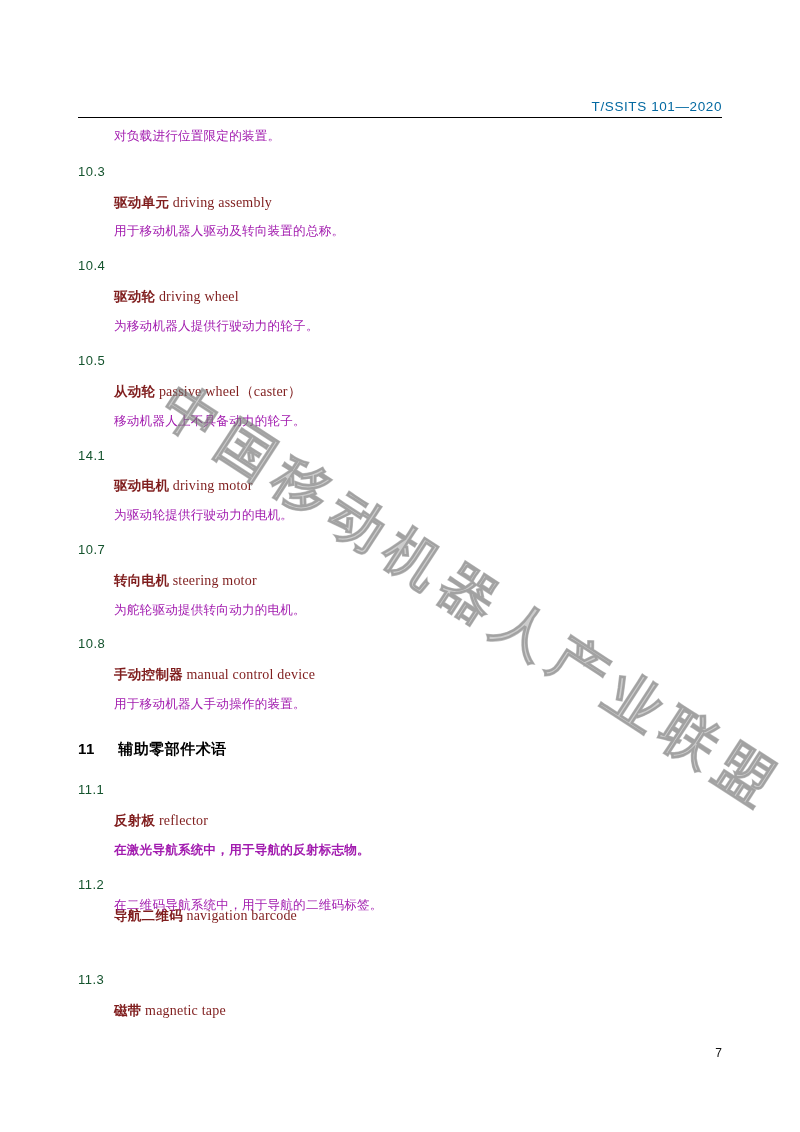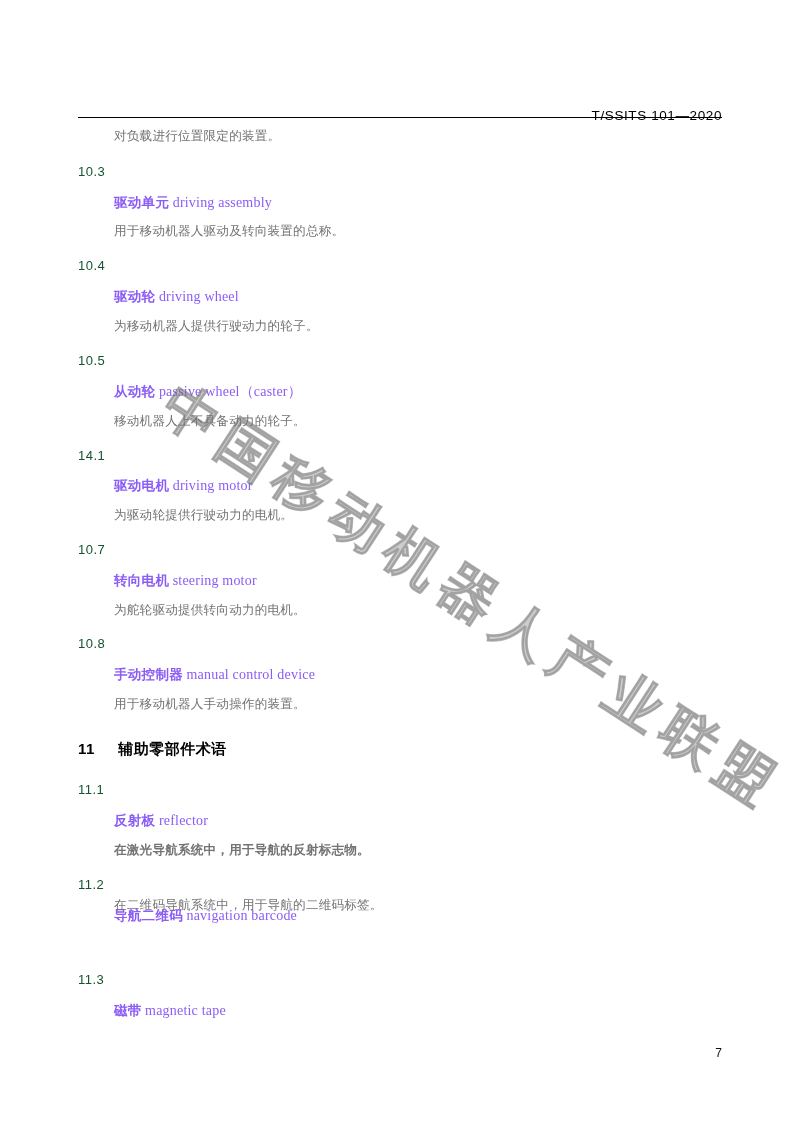--- a/index.html
+++ b/index.html
@@ -11,26 +11,26 @@
     position: relative;
     width: 800px;
     height: 1132px;
     background: #ffffff;
     overflow: hidden;
     font-family: "Liberation Serif", serif;
     color: #1a1a1a;
   }
   .header {
     position: absolute;
-    top: 108px;
+    top: 99px;
     right: 78px;
     font-family: "Liberation Sans", sans-serif;
     font-size: 13.5px;
     letter-spacing: 0.5px;
-    color: #000000;
+    color: #0369a1;
     white-space: nowrap;
   }
   .header .code {
     letter-spacing: 0.6px;
   }
   .header-rule {
     position: absolute;
     left: 78px;
     right: 78px;
     top: 117px;
@@ -48,38 +48,38 @@
     font-size: 13px;
     color: #14532d;
     margin: 0;
     padding: 0;
     letter-spacing: 0.5px;
   }
   .term {
     font-size: 14px;
     margin: 0;
     padding: 0;
-    color: #8b5cf6;
+    color: #7f1d1d;
     font-family: "Liberation Serif", serif;
   }
   .term .cn {
     font-weight: bold;
     font-family: "DejaVu Sans", sans-serif;
     font-size: 13.5px;
     letter-spacing: 0.3px;
   }
   .term .en {
     font-family: "Liberation Serif", serif;
     font-size: 14px;
     letter-spacing: 0.2px;
   }
   .desc {
     font-family: "DejaVu Sans", sans-serif;
     font-size: 12.6px;
-    color: #737373;
+    color: #a21caf;
     margin: 0;
     padding: 0;
     letter-spacing: 0.2px;
   }
   .row {
     position: absolute;
     white-space: nowrap;
   }
   .indent1 { left: 0px; }
   .indent2 { left: 36px; }

